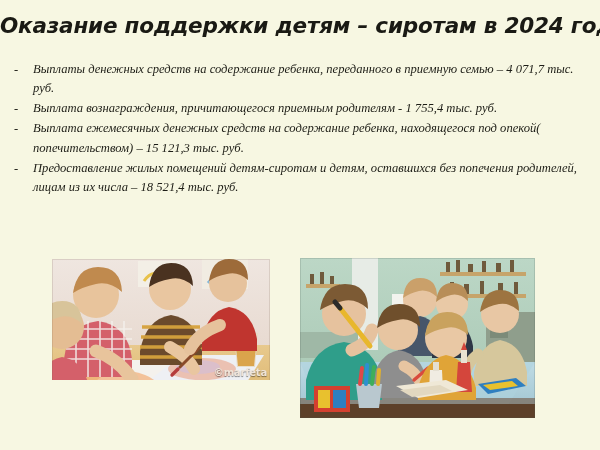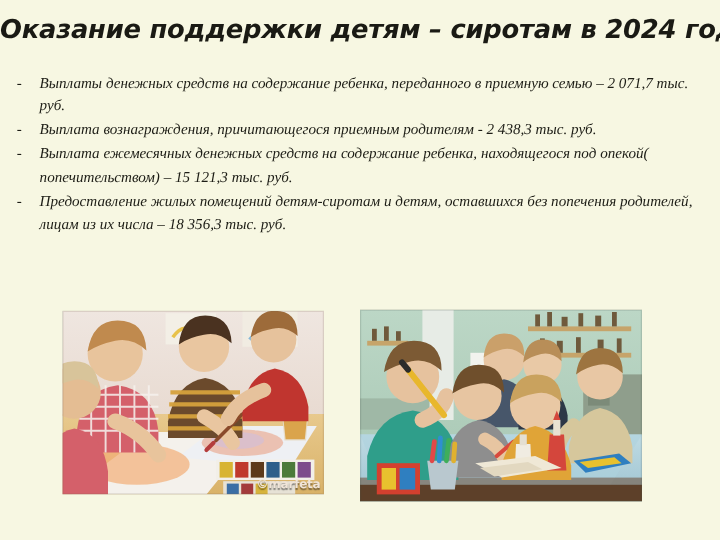--- a/index.html
+++ b/index.html
@@ -84,21 +84,21 @@
     position: absolute;
     overflow: hidden;
     background: #cfcfc4;
   }
   .photo .frame {
     position: absolute;
     inset: 0;
   }
 
   
-  .photo-left  { left: 52px;  top: 259px; width: 218px; height: 153px; }
+  .photo-left  { left: 52px;  top: 259px; width: 218px; height: 121px; }
   
   .photo-right { left: 300px; top: 258px; width: 235px; height: 160px; }
 
   .watermark {
     position: absolute;
     right: 3px;
     bottom: 2px;
     font-family: "DejaVu Sans", "Liberation Sans", sans-serif;
     font-size: 10px;
     font-weight: bold;
@@ -114,33 +114,33 @@
 <div class="slide">
 
   <div class="title-block">
     <div class="slide-title">Оказание поддержки детям – сиротам в 2024 году</div>
   </div>
 
   <div class="body-block">
     <ul class="bullets">
       <li>
         <span class="dash">-</span>
-        <span class="txt">Выплаты денежных средств на содержание ребенка, переданного в приемную семью – 2 071,7 тыс. руб.</span>
+        <span class="txt">Выплаты денежных средств на содержание ребенка, переданного в приемную семью – 4 071,7 тыс. руб.</span>
       </li>
       <li>
         <span class="dash">-</span>
-        <span class="txt"> Выплата вознаграждения, причитающегося приемным родителям -  2 438,3 тыс. руб.</span>
+        <span class="txt"> Выплата вознаграждения, причитающегося приемным родителям -  1 755,4 тыс. руб.</span>
       </li>
       <li>
         <span class="dash">-</span>
         <span class="txt">Выплата ежемесячных денежных средств на содержание ребенка, находящегося под опекой( попечительством) – 15 121,3 тыс. руб.</span>
       </li>
       <li>
         <span class="dash">-</span>
-        <span class="txt">Предоставление жилых помещений детям-сиротам и детям, оставшихся без попечения родителей, лицам из их числа – 18 356,3 тыс. руб.</span>
+        <span class="txt">Предоставление жилых помещений детям-сиротам и детям, оставшихся без попечения родителей, лицам из их числа – 18 521,4 тыс. руб.</span>
       </li>
     </ul>
   </div>
 
   <div class="photo photo-left">
     <svg class="frame" viewBox="0 0 218 153" preserveAspectRatio="none">
       <defs>
         <linearGradient id="wallL" x1="0" y1="0" x2="0" y2="1">
           <stop offset="0%" stop-color="#efe6e0"></stop>
           <stop offset="100%" stop-color="#e3d2c6"></stop>

